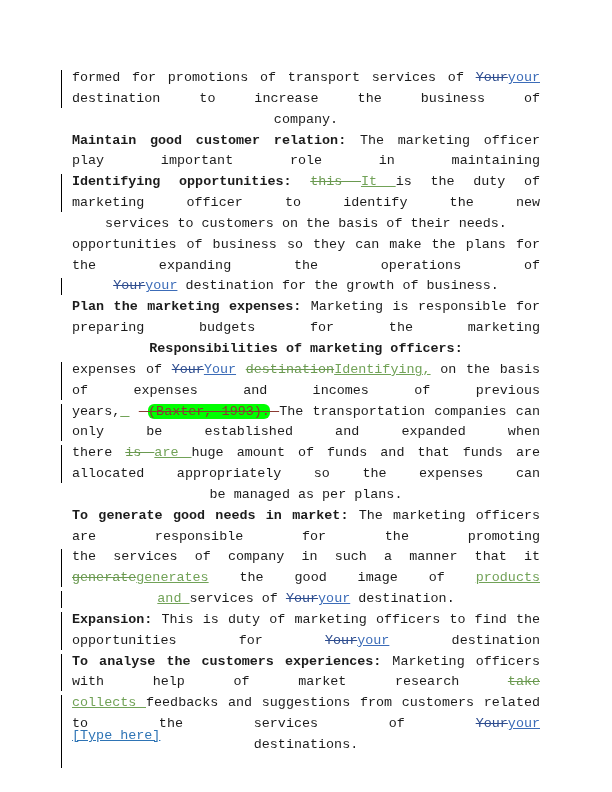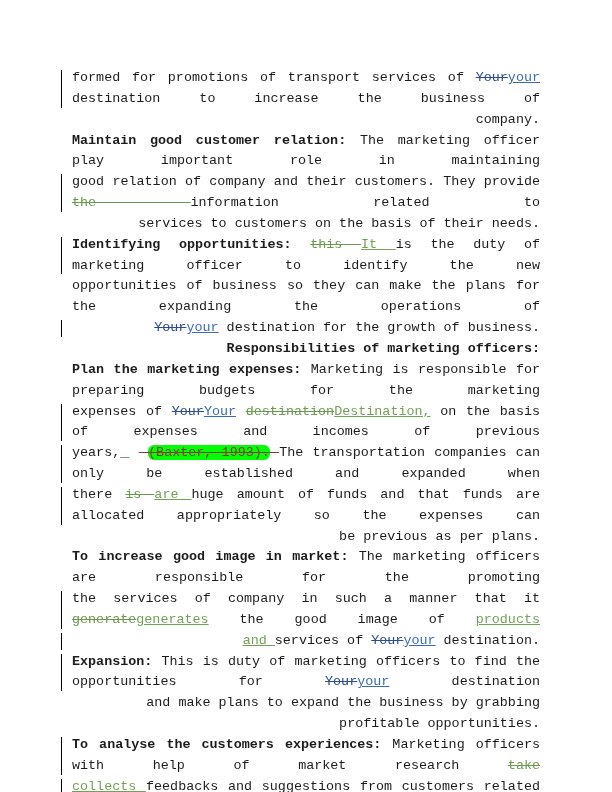--- a/index.html
+++ b/index.html
@@ -21,21 +21,21 @@
     position: absolute;
     left: 72px;
     top: 68px;
     width: 468px;
   }
   .line {
     position: relative;
     font-size: 13.4px;
     line-height: 20.85px;
     white-space: normal;
-    text-align: right;
+    text-align: center;
   }
   .line.j {
     text-align: justify;
     text-align-last: justify;
   }
   .change-bar {
     position: absolute;
     left: -11px;
     top: 2px;
     bottom: 2px;
@@ -73,33 +73,35 @@
   }
 </style>
 </head>
 <body>
 
 <div id="page" style="--ink: #1c1c1c; --del-blue: #2e4d8f; --ins-blue: #3c6cb8; --del-green: #6a9950; --ins-green: #71a257; --del-red: #8b3a32; --highlight: #00ff00; --footer-link: #2e74b5; --change-bar: #000000;">
   <div id="doc-body">
       <div class="line j"><span class="change-bar"></span><span class="r-normal">formed for promotions of transport services of </span><span class="r-del-blue">Your</span><span class="r-ins-blue">your</span><span class="r-normal"> destination to increase the business of</span></div>
       <div class="line"><span class="r-normal">company.</span></div>
       <div class="line j"><span class="r-bold">Maintain good customer relation:</span><span class="r-normal"> The marketing officer play important role in maintaining</span></div>
-      <div class="line j"><span class="change-bar"></span><span class="r-normal">good relation of company and their customers. They provide </span><span class="r-del-green">the&nbsp;</span><span class="r-normal">information related to</span></div>
+      <div class="line j"><span class="change-bar"></span><span class="r-bold">Identifying opportunities:</span><span class="r-normal"> </span><span class="r-del-green">this&nbsp;</span><span class="r-ins-green">It&nbsp;</span><span class="r-normal">is the duty of marketing officer to identify the new</span></div>
       <div class="line"><span class="r-normal">services to customers on the basis of their needs.</span></div>
-      <div class="line j"><span class="change-bar"></span><span class="r-bold">Identifying opportunities:</span><span class="r-normal"> </span><span class="r-del-green">this&nbsp;</span><span class="r-ins-green">It&nbsp;</span><span class="r-normal">is the duty of marketing officer to identify the new</span></div>
       <div class="line j"><span class="r-normal">opportunities of business so they can make the plans for the expanding the operations of</span></div>
       <div class="line"><span class="change-bar"></span><span class="r-del-blue">Your</span><span class="r-ins-blue">your</span><span class="r-normal"> destination for the growth of business.</span></div>
+      <div class="line j"><span class="r-bold">Plan the marketing expenses:</span><span class="r-normal"> Marketing is responsible for preparing budgets for the marketing</span></div>
       <div class="line"><span class="r-bold">Responsibilities of marketing officers:</span></div>
-      <div class="line j"><span class="r-bold">Plan the marketing expenses:</span><span class="r-normal"> Marketing is responsible for preparing budgets for the marketing</span></div>
-      <div class="line j"><span class="change-bar"></span><span class="r-normal">expenses of </span><span class="r-del-blue">Your</span><span class="r-ins-blue">Your</span><span class="r-normal"> </span><span class="r-del-green">destination</span><span class="r-ins-green">Destination,</span><span class="r-normal"> on the basis of expenses and incomes of previous</span></div>
+      <div class="line j"><span class="change-bar"></span><span class="r-normal">expenses of </span><span class="r-del-blue">Your</span><span class="r-ins-blue">Your</span><span class="r-normal"> </span><span class="r-del-green">destination</span><span class="r-ins-green">Identifying,</span><span class="r-normal"> on the basis of expenses and incomes of previous</span></div>
       <div class="line j"><span class="change-bar"></span><span class="r-normal">years,</span><span class="r-ins-green">&nbsp;</span><span class="r-normal"> </span><span class="r-del-red">&nbsp;</span><span class="r-del-highlight">(Baxter, 1993).</span><span class="r-del-red">&nbsp;</span><span class="r-normal">The transportation companies can only be established and expanded when</span></div>
       <div class="line j"><span class="change-bar"></span><span class="r-normal">there </span><span class="r-del-green">is&nbsp;</span><span class="r-ins-green">are&nbsp;</span><span class="r-normal">huge amount of funds and that funds are allocated appropriately so the expenses can</span></div>
-      <div class="line"><span class="r-normal">be previous as per plans.</span></div>
-      <div class="line j"><span class="r-bold">To increase good image in market:</span><span class="r-normal"> The marketing officers are responsible for the promoting</span></div>
+      <div class="line"><span class="r-normal">be managed as per plans.</span></div>
+      <div class="line j"><span class="r-bold">To generate good needs in market:</span><span class="r-normal"> The marketing officers are responsible for the promoting</span></div>
       <div class="line j"><span class="change-bar"></span><span class="r-normal">the services of company in such a manner that it </span><span class="r-del-green">generate</span><span class="r-ins-green">generates</span><span class="r-normal"> the good image of </span><span class="r-ins-green">products</span></div>
       <div class="line"><span class="change-bar"></span><span class="r-ins-green">and&nbsp;</span><span class="r-normal">services of </span><span class="r-del-blue">Your</span><span class="r-ins-blue">your</span><span class="r-normal"> destination.</span></div>
       <div class="line j"><span class="change-bar"></span><span class="r-bold">Expansion:</span><span class="r-normal"> This is duty of marketing officers to find the opportunities for </span><span class="r-del-blue">Your</span><span class="r-ins-blue">your</span><span class="r-normal"> destination</span></div>
-      <div class="line"><span class="r-normal">and make plans to expand the business by grabbing profitable opportunities.</span></div>
       <div class="line j"><span class="change-bar"></span><span class="r-bold">To analyse the customers experiences:</span><span class="r-normal"> Marketing officers with help of market research </span><span class="r-del-green">take</span></div>
       <div class="line j"><span class="change-bar"></span><span class="r-ins-green">collects&nbsp;</span><span class="r-normal">feedbacks and suggestions from customers related to the services of </span><span class="r-del-blue">Your</span><span class="r-ins-blue">your</span></div>
       <div class="line"><span class="r-normal">destinations.</span></div>
     </div>
+  <div id="doc-footer">
+    <span id="footer-bar"></span>
+    <span class="footer-link">[Type here]</span>
+  </div>
 </div>
 
 </body></html>

